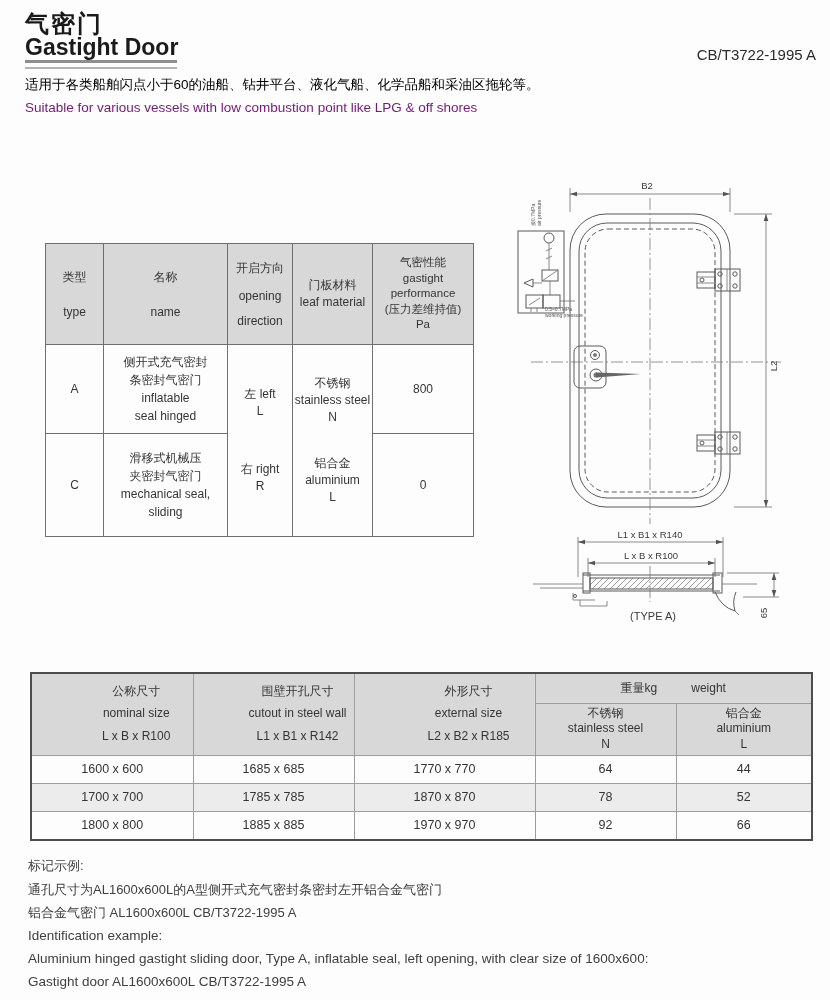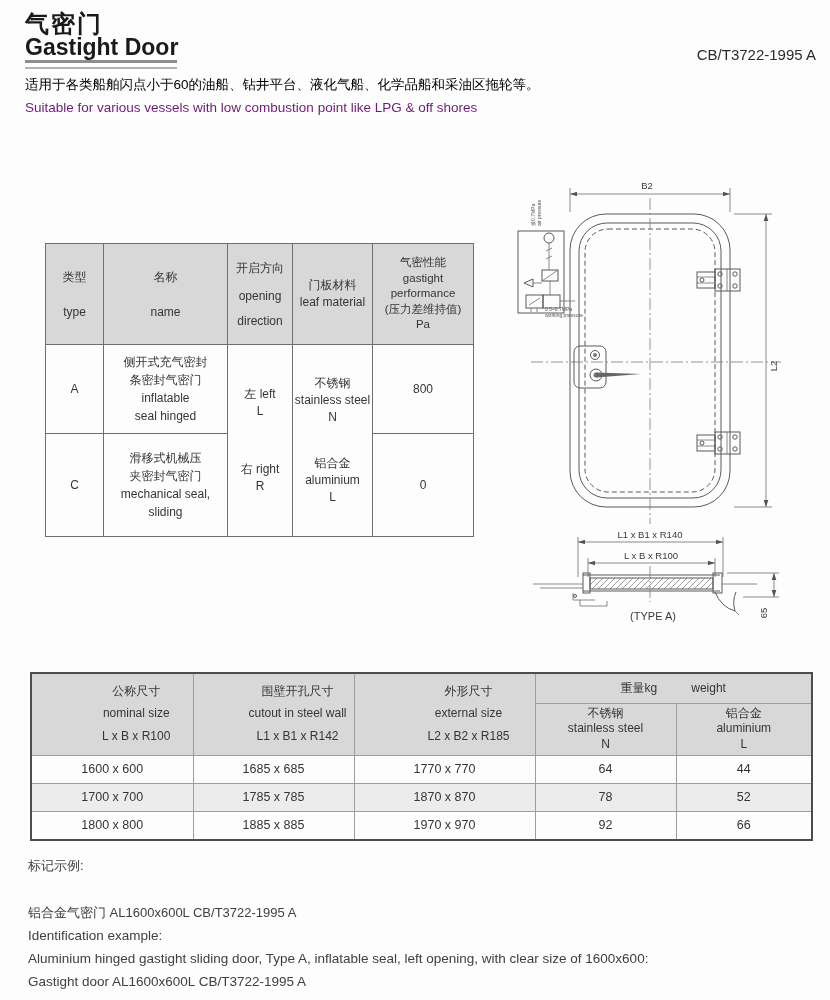--- a/index.html
+++ b/index.html
@@ -349,18 +349,19 @@
         <td>1800 x 800</td>
         <td>1885 x 885</td>
         <td>1970 x 970</td>
         <td>92</td>
         <td>66</td>
       </tr>
     </tbody>
   </table>
 
   <div class="ex b" style="top:857px">标记示例:</div>
+  <div class="ex" style="top:881px">通孔尺寸为AL1600x600L的A型侧开式充气密封条密封左开铝合金气密门</div>
   <div class="ex" style="top:904px">铝合金气密门 AL1600x600L CB/T3722-1995 A</div>
   <div class="ex en b" style="top:928px">Identification example:</div>
   <div class="ex en" style="top:951px">Aluminium hinged gastight sliding door, Type A, inflatable seal, left opening, with clear size of 1600x600:</div>
   <div class="ex en" style="top:974px">Gastight door AL1600x600L CB/T3722-1995 A</div>
 
 </div>
 
 </body></html>

